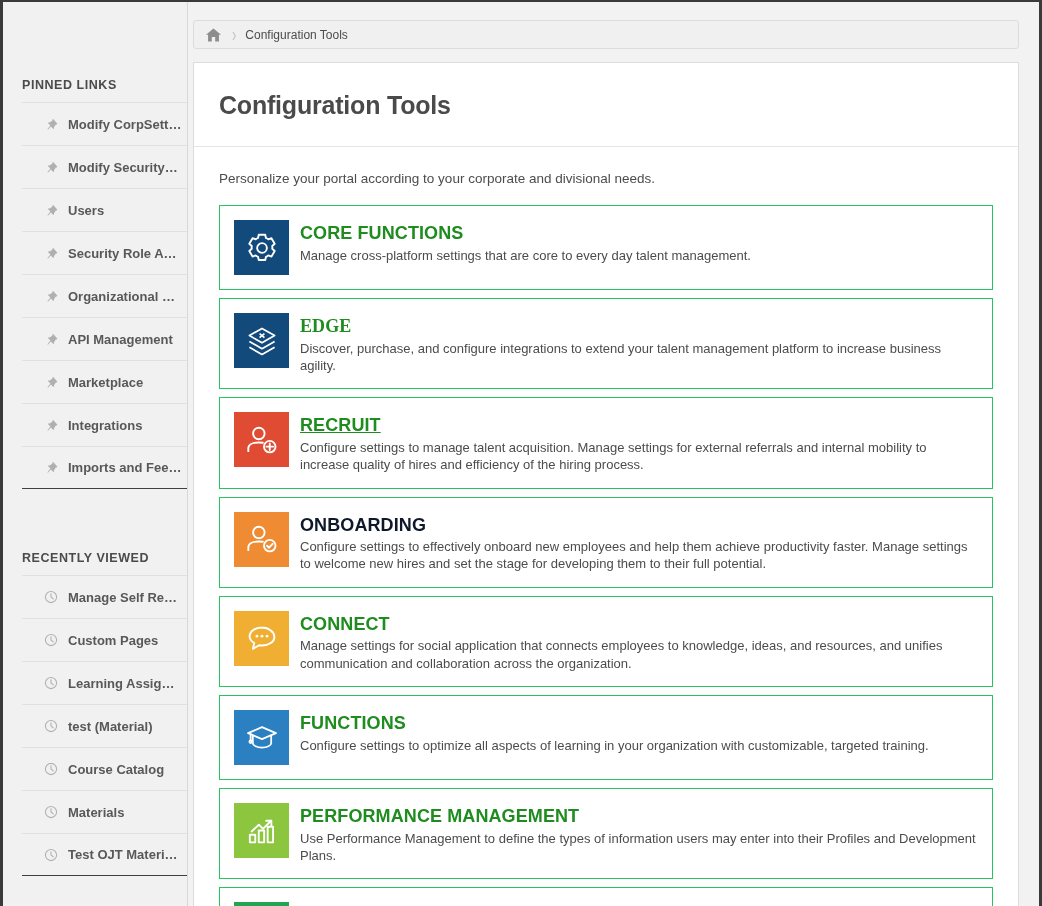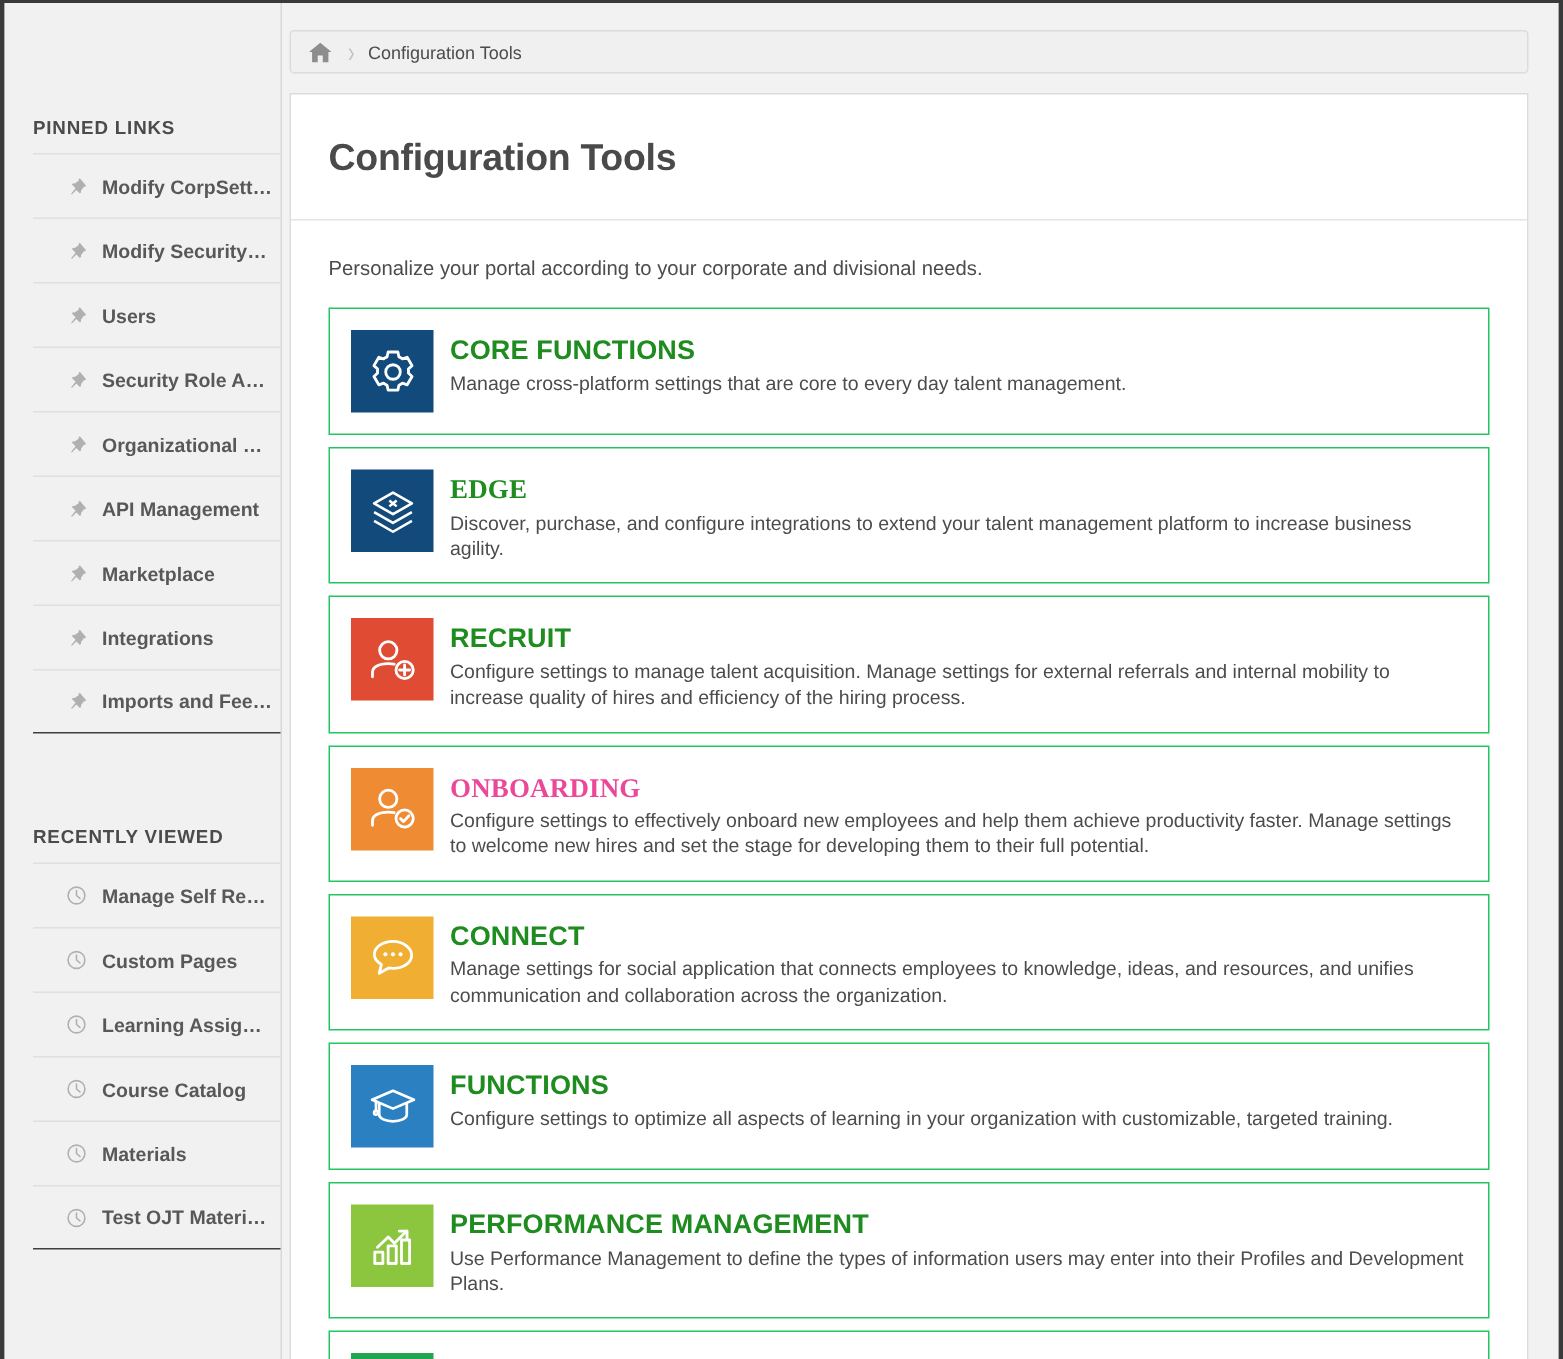--- a/index.html
+++ b/index.html
@@ -287,20 +287,29 @@
           </span>
           <span class="side-label">Learning Assig…</span>
         </li>
         <li class="side-item">
           <span class="side-icon">
             <svg width="14" height="14" viewBox="0 0 16 16" fill="none" stroke="currentColor" stroke-width="1.2">
               <circle cx="8" cy="8" r="6.4"></circle>
               <path d="M8 4.3V8l2.6 2.2" stroke-linecap="round"></path>
             </svg>
           </span>
+          <span class="side-label">test (Material)</span>
+        </li>
+        <li class="side-item">
+          <span class="side-icon">
+            <svg width="14" height="14" viewBox="0 0 16 16" fill="none" stroke="currentColor" stroke-width="1.2">
+              <circle cx="8" cy="8" r="6.4"></circle>
+              <path d="M8 4.3V8l2.6 2.2" stroke-linecap="round"></path>
+            </svg>
+          </span>
           <span class="side-label">Course Catalog</span>
         </li>
         <li class="side-item">
           <span class="side-icon">
             <svg width="14" height="14" viewBox="0 0 16 16" fill="none" stroke="currentColor" stroke-width="1.2">
               <circle cx="8" cy="8" r="6.4"></circle>
               <path d="M8 4.3V8l2.6 2.2" stroke-linecap="round"></path>
             </svg>
           </span>
           <span class="side-label">Materials</span>
@@ -362,35 +371,35 @@
           <div class="card">
             <div class="card-icon" style="background: rgb(224, 75, 51);">
               <svg width="36" height="36" viewBox="0 0 40 40" fill="none" stroke="#fff" stroke-width="2.1" stroke-linecap="round" stroke-linejoin="round">
                 <path d="M16.5 19.2a6.4 6.4 0 1 0 0-12.8 6.4 6.4 0 0 0 0 12.8z"></path>
                 <path d="M4.8 32.4v-3.1c0-4 4.6-6.6 11.7-6.6 1.6 0 3.1.1 4.4.4"></path>
                 <circle cx="28.6" cy="27.4" r="6.4"></circle>
                 <path d="M28.6 23.7v7.4M24.9 27.4h7.4"></path>
               </svg>
             </div>
             <div class="card-body">
-              <div class="card-title" style="color: rgb(30, 140, 30);">RECRUIT</div>
+              <div class="card-title" style="color: rgb(30, 140, 30); text-decoration: underline;">RECRUIT</div>
               <div class="card-desc">Configure settings to manage talent acquisition. Manage settings for external referrals and internal mobility to increase quality of hires and efficiency of the hiring process.</div>
             </div>
           </div>
           <div class="card">
             <div class="card-icon" style="background: rgb(239, 139, 51);">
               <svg width="36" height="36" viewBox="0 0 40 40" fill="none" stroke="#fff" stroke-width="2.1" stroke-linecap="round" stroke-linejoin="round">
                 <path d="M16.5 19.2a6.4 6.4 0 1 0 0-12.8 6.4 6.4 0 0 0 0 12.8z"></path>
                 <path d="M4.8 32.4v-3.1c0-4 4.6-6.6 11.7-6.6 1.6 0 3.1.1 4.4.4"></path>
                 <circle cx="28.6" cy="27.4" r="6.4"></circle>
                 <path d="M25.6 27.5l2.2 2.2 4-4.3"></path>
               </svg>
             </div>
             <div class="card-body">
-              <div class="card-title" style="color: #ec4899; font-family: Liberation Serif, serif;">ONBOARDING</div>
+              <div class="card-title" style="color: #0f172a;">ONBOARDING</div>
               <div class="card-desc">Configure settings to effectively onboard new employees and help them achieve productivity faster. Manage settings to welcome new hires and set the stage for developing them to their full potential.</div>
             </div>
           </div>
           <div class="card">
             <div class="card-icon" style="background: rgb(240, 174, 50);">
               <svg width="36" height="36" viewBox="0 0 40 40" fill="none" stroke="#fff" stroke-width="2.1" stroke-linejoin="round">
                 <path d="M20 8.4c-7.6 0-13.8 4.3-13.8 9.6 0 3 2 5.7 5.2 7.5l-1.6 6.6 7-4a19 19 0 0 0 3.2.3c7.6 0 13.8-4.3 13.8-9.6S27.6 8.4 20 8.4z"></path>
                 <circle cx="14.4" cy="18" r="1.55" fill="#fff" stroke="none"></circle>
                 <circle cx="20" cy="18" r="1.55" fill="#fff" stroke="none"></circle>
                 <circle cx="25.6" cy="18" r="1.55" fill="#fff" stroke="none"></circle>

